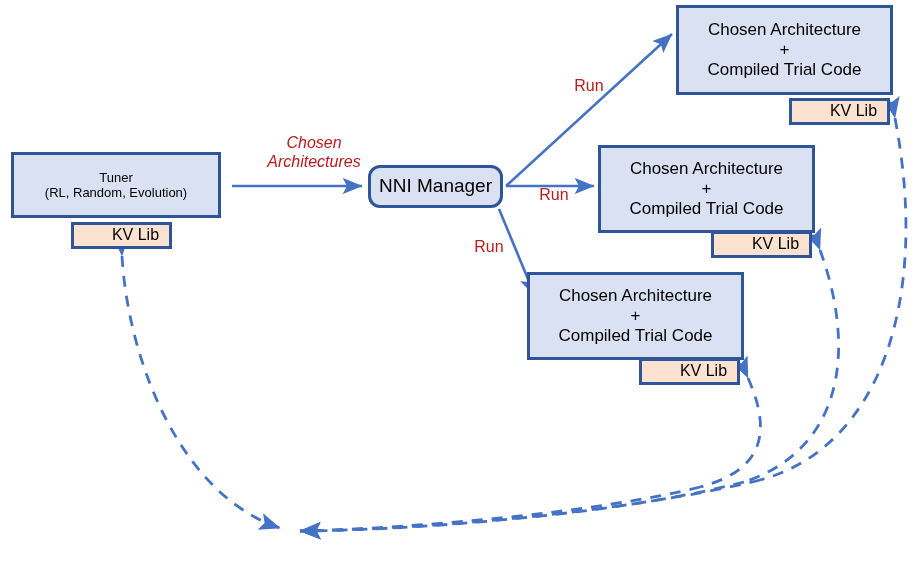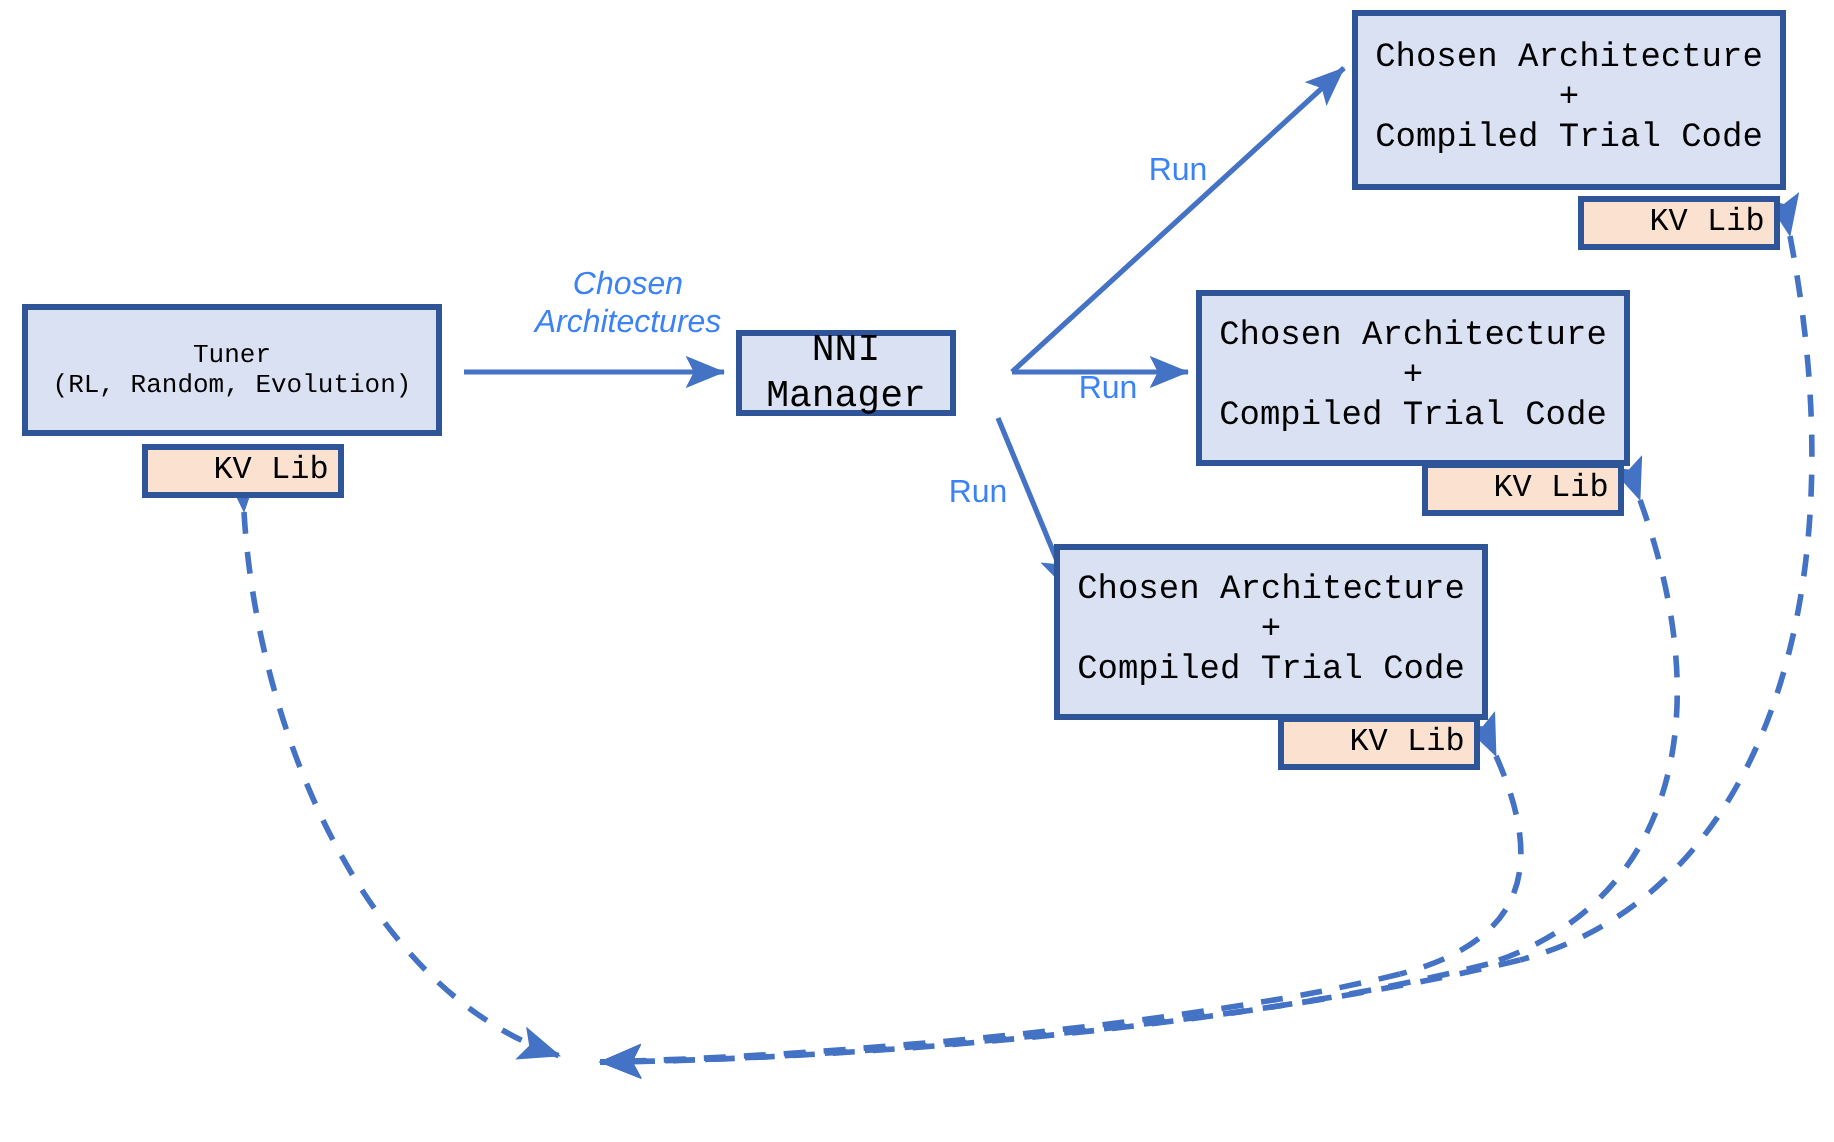--- a/index.html
+++ b/index.html
@@ -31,43 +31,42 @@
     box-sizing: border-box;
     border: 3px solid #2E5597;
     display: flex;
     align-items: center;
     justify-content: center;
     text-align: center;
     color: #000000;
     line-height: 1.18;
     white-space: pre-line;
     z-index: 2;
-    font-family: Liberation Mono, monospace;
   }
   .node.blue  { background: #D9E1F2; }
   .node.peach { background: #FBE2D0; padding-left: 28px; }
 
   .n-tuner      { left: 11px;  top: 152px; width: 210px; height: 66px;  font-size: 13px; }
   .n-kvlib-tuner{ left: 71px;  top: 222px; width: 101px; height: 27px;  font-size: 16px; }
-  .n-nni        { left: 368px; top: 165px; width: 110px; height: 43px;  font-size: 19px; }
+  .n-nni        { left: 368px; top: 165px; width: 135px; height: 43px;  font-size: 19px; border-radius: 12px; }
 
   .n-trial1     { left: 676px; top: 5px;   width: 217px; height: 90px;  font-size: 17px; }
   .n-kvlib1     { left: 789px; top: 98px;  width: 101px; height: 27px;  font-size: 16px; }
 
   .n-trial2     { left: 598px; top: 145px; width: 217px; height: 88px;  font-size: 17px; }
   .n-kvlib2     { left: 711px; top: 231px; width: 101px; height: 27px;  font-size: 16px; }
 
   .n-trial3     { left: 527px; top: 272px; width: 217px; height: 88px;  font-size: 17px; }
   .n-kvlib3     { left: 639px; top: 358px; width: 101px; height: 27px;  font-size: 16px; }
 
   .n-kvstore    { left: 286px; top: 505px; width: 201px; height: 54px;  font-size: 18px; }
 
   .edge-label {
     position: absolute;
-    color: #3b82f6;
+    color: #b91c1c;
     font-size: 16px;
     line-height: 1.18;
     text-align: center;
     white-space: pre-line;
     z-index: 3;
   }
   .lbl-chosen-arch { left: 262px; top: 134px; width: 104px; font-style: italic; }
   .lbl-run-1       { left: 566px; top: 77px;  width: 46px;  }
   .lbl-run-2       { left: 531px; top: 186px; width: 46px;  }
   .lbl-run-3       { left: 466px; top: 238px; width: 46px;  }

